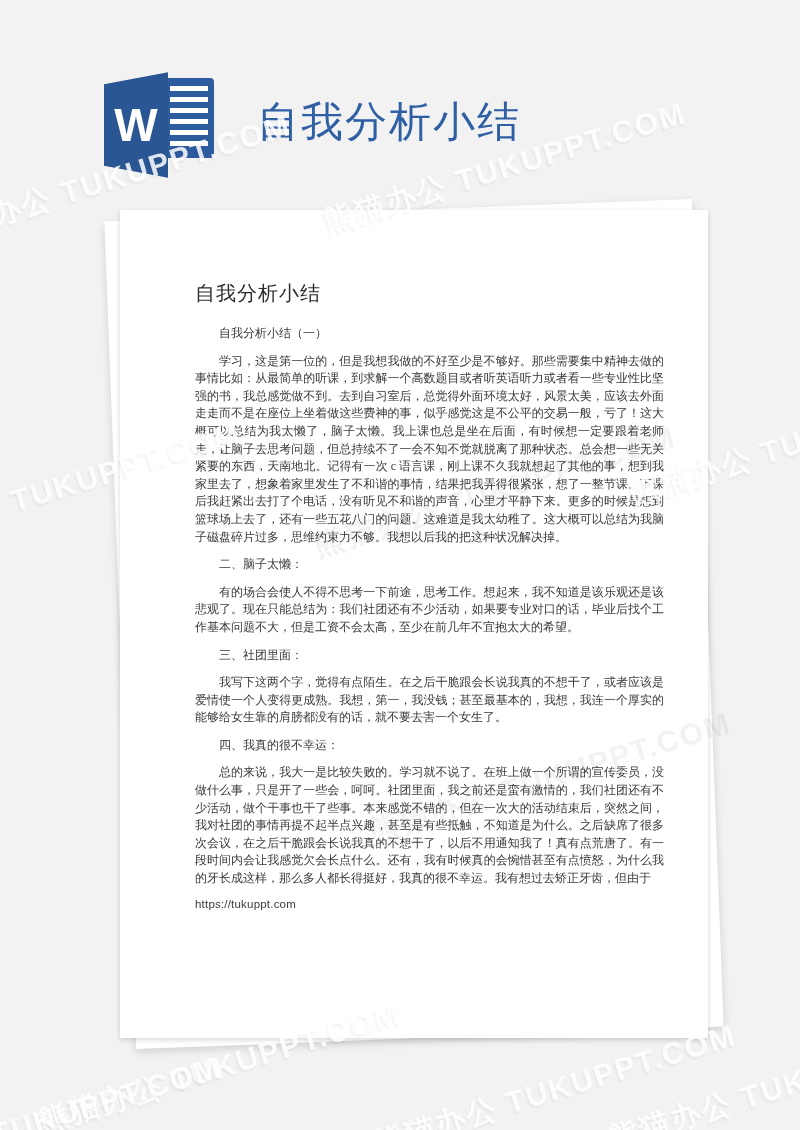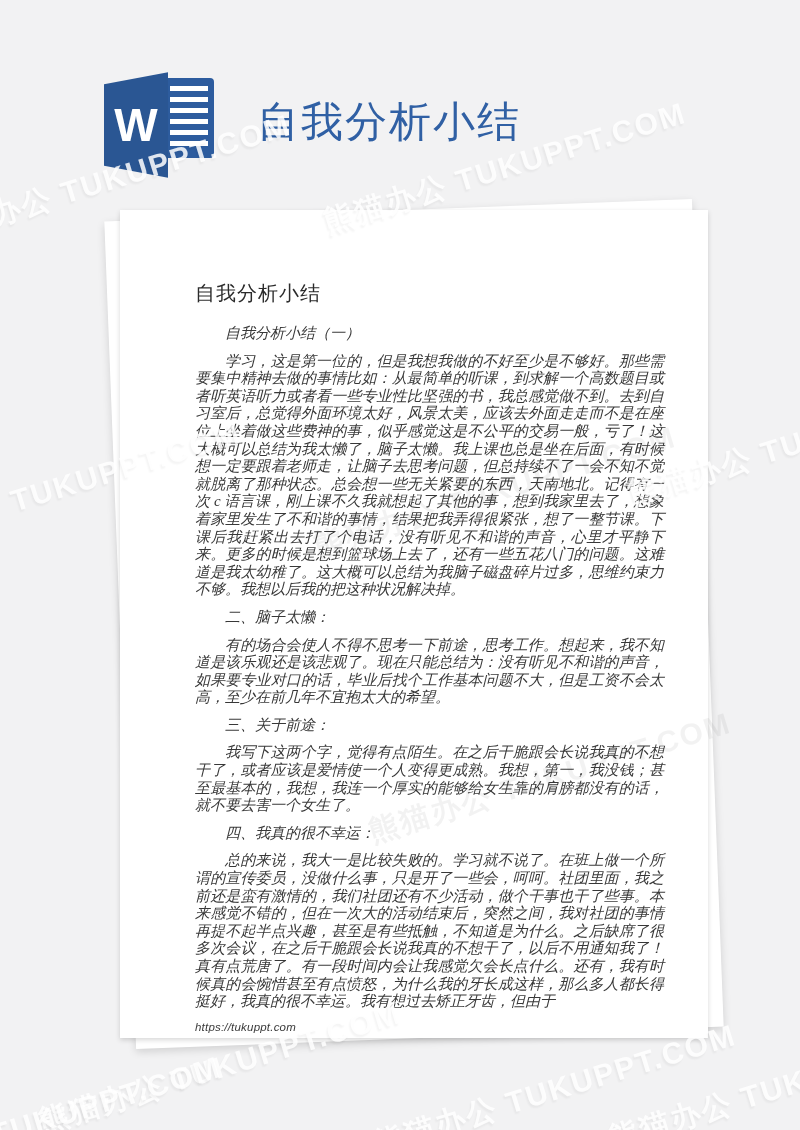--- a/index.html
+++ b/index.html
@@ -58,29 +58,28 @@
   
   .doc {
     font-family: "Liberation Serif", "DejaVu Serif", serif;
     color: #333333;
   }
   .doc-title {
     font-size: 20px; font-weight: normal; color: #2b2b2b;
     line-height: 26px; margin: 0 0 19px 0; letter-spacing: 1px;
   }
   .doc p {
-    font-size: 15px; line-height: 17.6px;
+    font-size: 12px; line-height: 17.6px;
     text-align: justify; text-indent: 2em;
     margin: 0 7px 10px 0;
     color: #383838;
-    font-style: italic;
   }
   .footer-link {
     font-family: "Liberation Sans", "DejaVu Sans", sans-serif;
-    font-size: 11.5px; color: #3a3a3a; letter-spacing: 0.2px; font-style: italic;
+    font-size: 11.5px; color: #3a3a3a; letter-spacing: 0.2px;
   }
 
   
   .wm {
     position: absolute;
     font-weight: bold; font-size: 30px; letter-spacing: 2px;
     white-space: nowrap; pointer-events: none;
     transform: translate(-50%, -50%) rotate(-17deg);
     z-index: 5;
   }
@@ -115,22 +114,22 @@
 </div>
 
 <div class="page-back"></div>
 
 <div class="page-main">
   <div class="doc">
     <h1 class="doc-title">自我分析小结</h1>
     <p>自我分析小结（一）</p>
     <p>学习，这是第一位的，但是我想我做的不好至少是不够好。那些需要集中精神去做的事情比如：从最简单的听课，到求解一个高数题目或者听英语听力或者看一些专业性比坚强的书，我总感觉做不到。去到自习室后，总觉得外面环境太好，风景太美，应该去外面走走而不是在座位上坐着做这些费神的事，似乎感觉这是不公平的交易一般，亏了！这大概可以总结为我太懒了，脑子太懒。我上课也总是坐在后面，有时候想一定要跟着老师走，让脑子去思考问题，但总持续不了一会不知不觉就脱离了那种状态。总会想一些无关紧要的东西，天南地北。记得有一次 c 语言课，刚上课不久我就想起了其他的事，想到我家里去了，想象着家里发生了不和谐的事情，结果把我弄得很紧张，想了一整节课。下课后我赶紧出去打了个电话，没有听见不和谐的声音，心里才平静下来。更多的时候是想到篮球场上去了，还有一些五花八门的问题。这难道是我太幼稚了。这大概可以总结为我脑子磁盘碎片过多，思维约束力不够。我想以后我的把这种状况解决掉。</p>
     <p>二、脑子太懒：</p>
-    <p>有的场合会使人不得不思考一下前途，思考工作。想起来，我不知道是该乐观还是该悲观了。现在只能总结为：没有听见不和谐的声音，如果要专业对口的话，毕业后找个工作基本问题不大，但是工资不会太高，至少在前几年不宜抱太大的希望。</p>
-    <p>三、关于前途：</p>
+    <p>有的场合会使人不得不思考一下前途，思考工作。想起来，我不知道是该乐观还是该悲观了。现在只能总结为：我们社团还有不少活动，如果要专业对口的话，毕业后找个工作基本问题不大，但是工资不会太高，至少在前几年不宜抱太大的希望。</p>
+    <p>三、社团里面：</p>
     <p>我写下这两个字，觉得有点陌生。在之后干脆跟会长说我真的不想干了，或者应该是爱情使一个人变得更成熟。我想，第一，我没钱；甚至最基本的，我想，我连一个厚实的能够给女生靠的肩膀都没有的话，就不要去害一个女生了。</p>
     <p>四、我真的很不幸运：</p>
     <p>总的来说，我大一是比较失败的。学习就不说了。在班上做一个所谓的宣传委员，没做什么事，只是开了一些会，呵呵。社团里面，我之前还是蛮有激情的，我们社团还有不少活动，做个干事也干了些事。本来感觉不错的，但在一次大的活动结束后，突然之间，我对社团的事情再提不起半点兴趣，甚至是有些抵触，不知道是为什么。之后缺席了很多次会议，在之后干脆跟会长说我真的不想干了，以后不用通知我了！真有点荒唐了。有一段时间内会让我感觉欠会长点什么。还有，我有时候真的会惋惜甚至有点愤怒，为什么我的牙长成这样，那么多人都长得挺好，我真的很不幸运。我有想过去矫正牙齿，但由于</p>
     <div class="footer-link">https://tukuppt.com</div>
   </div>
 </div>
 
 <span class="wm wm-dark" style="left:495px; top:492px;">熊猫办公 TUKUPPT.COM</span>
 <span class="wm wm-dark" style="left:550px; top:778px;">熊猫办公 TUKUPPT.COM</span>
 

